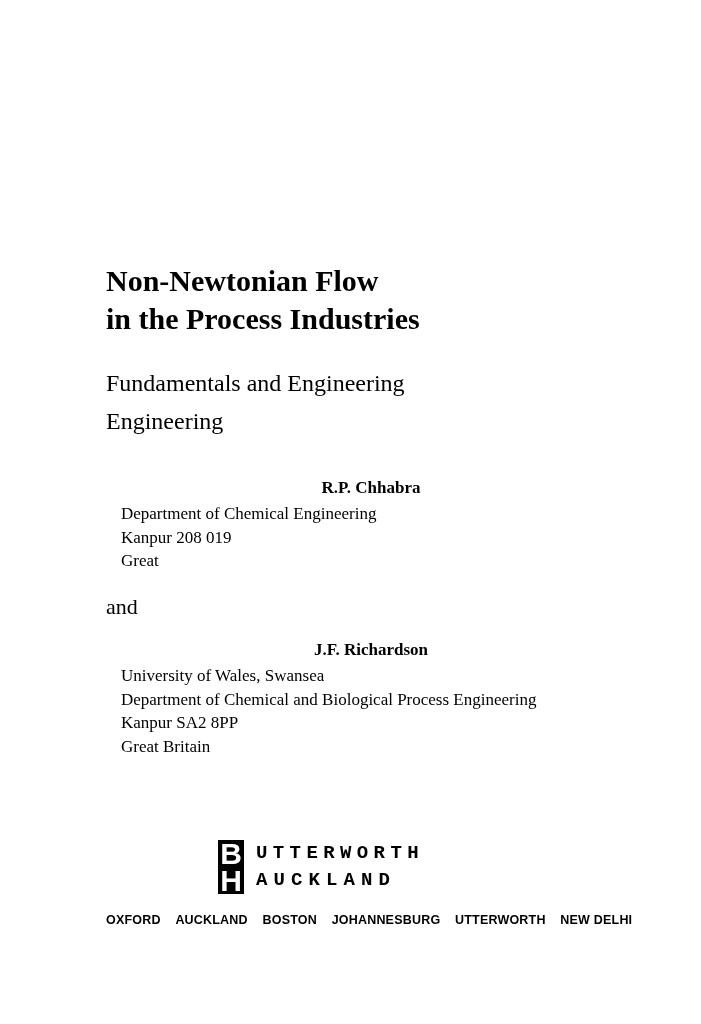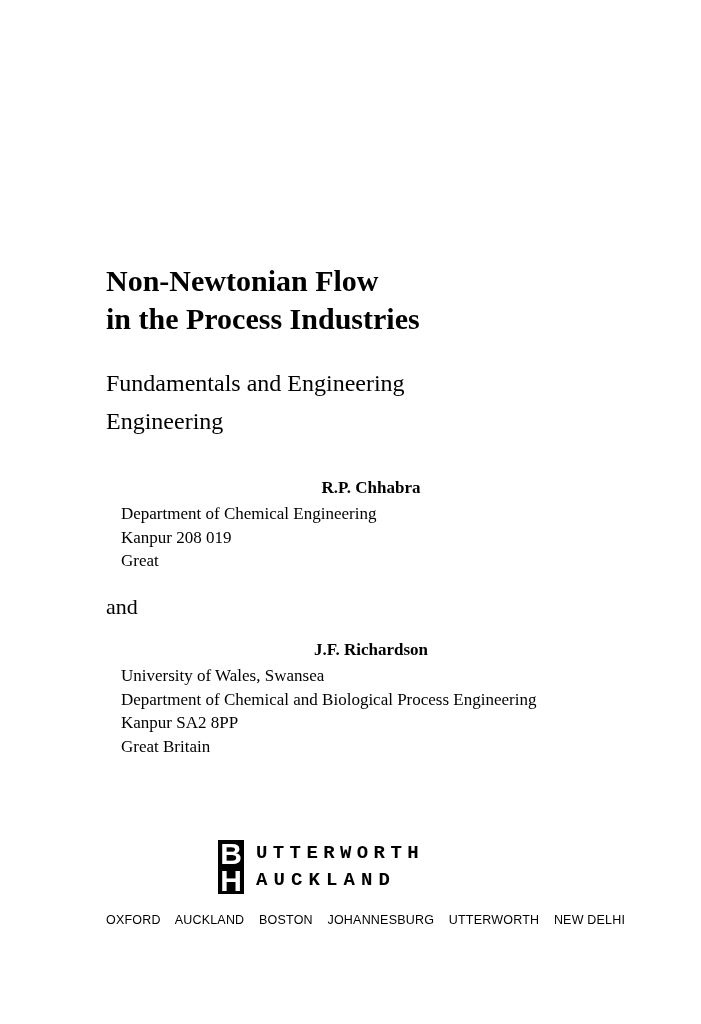--- a/index.html
+++ b/index.html
@@ -111,21 +111,21 @@
   .cities {
     position: absolute;
     left: 88px;
     top: 913px;
     width: 540px;
     font-family: "Liberation Sans", sans-serif;
     font-size: 12.5px;
     letter-spacing: 0.2px;
     white-space: nowrap;
   }
-  .city { margin-right: 11px; }
+  .city { margin-right: 11px; font-weight: bold; }
   .city:last-child { margin-right: 0; }
 </style>
 </head>
 <body>
 
 <div class="page">
 
   <div class="content">
 
     <div class="title-block">

